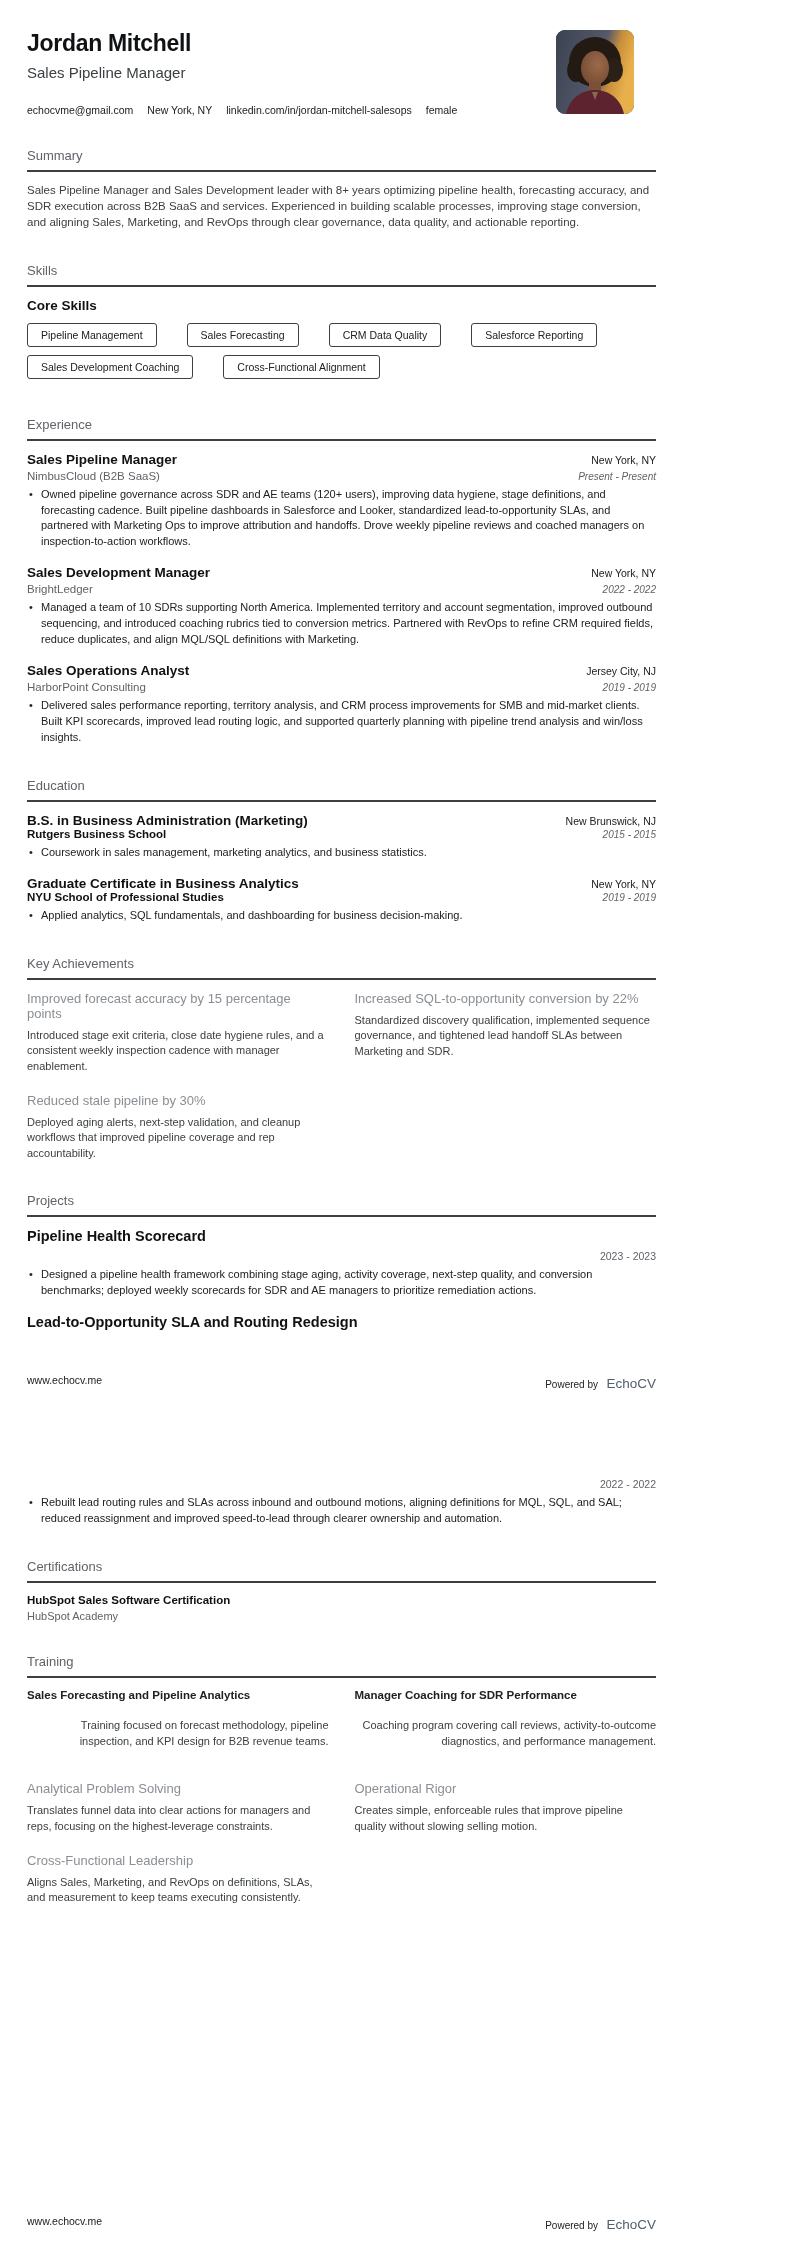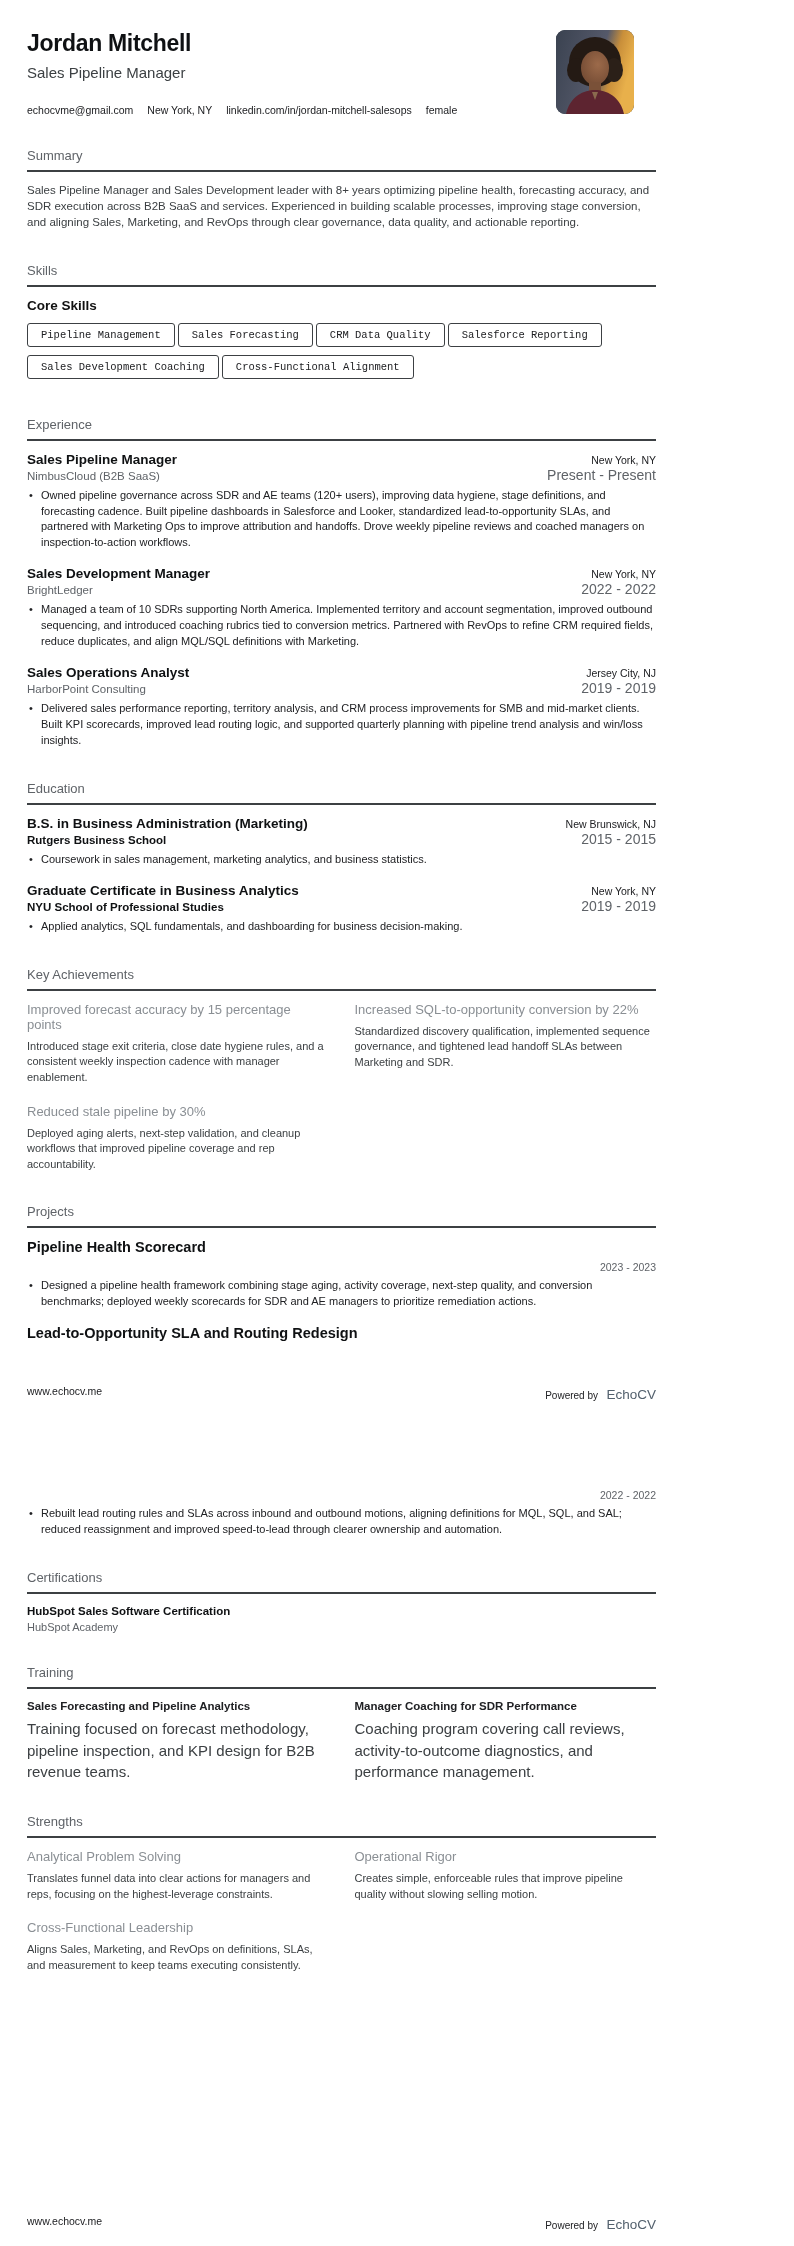--- a/index.html
+++ b/index.html
@@ -12,43 +12,43 @@
   .job-title { font-size:15px; color:#3c4043; margin-top:7px; }
   .contact-row { display:flex; gap:14px; font-size:10.5px; color:#202124; margin-top:23px; }
   .photo { position:absolute; right:22px; top:0; width:78px; height:84px; border-radius:9px; overflow:hidden; background:#2b3440; }
   .photo svg { display:block; }
 
   
   .section-header { font-size:13px; color:#5f6368; padding-bottom:7px; border-bottom:2px solid #3c4043; margin-bottom:11px; }
   .summary-text { font-size:11.5px; line-height:1.38; color:#3c4043; }
 
   .group-title { font-size:13.5px; font-weight:700; color:#111; margin-bottom:10px; }
-  .chips { display:flex; flex-wrap:wrap; gap:8px 3px;font-family:Liberation Mono, monospace; }
+  .chips { display:flex; flex-wrap:wrap; gap:8px 30px; }
   .chip { border:1px solid #3c4043; border-radius:3px; padding:5px 13px; font-size:10.5px; color:#202124; }
 
   .entry { margin-bottom:15px; }
   .entry-row { display:flex; justify-content:space-between; align-items:baseline; }
   .entry-title { font-size:13.5px; font-weight:700; color:#0f1113; }
   .entry-loc { font-size:10.5px; color:#202124; }
   .entry-company { font-size:11.5px; color:#5f6368; margin-top:3px; }
-  .entry-dates { font-size:14px; color:#5f6368; }
+  .entry-dates { font-size:10px; color:#5f6368;font-style:italic; }
   .bullet { position:relative; padding-left:14px; font-size:11px; line-height:1.45; color:#202124; margin-top:5px; }
   .bullet::before { content:"•"; position:absolute; left:2px; top:0; color:#202124; }
 
   .two-col { display:grid; grid-template-columns:1fr 1fr; column-gap:26px; row-gap:18px; }
   .ka-title { font-size:13px; color:#8a8f94; }
   .ka-body { font-size:11px; line-height:1.42; color:#3c4043; margin-top:7px; }
 
   .proj-title { font-size:14.5px; font-weight:700; color:#0f1113; }
   .proj-dates { text-align:right; font-size:10.5px; color:#5f6368; margin-top:6px; }
 
   .cert-title { font-size:11.5px; font-weight:700; color:#0f1113; }
   .cert-issuer { font-size:11px; color:#5f6368; margin-top:4px; }
   .tr-title { font-size:11.5px; font-weight:700; color:#202124; }
-  .tr-body { font-size:15px; line-height:1.42; color:#3c4043; margin-top:6px; }
+  .tr-body { font-size:11px; line-height:1.42; color:#3c4043; margin-top:17px;text-align:right; }
 
   .page-footer { display:flex; justify-content:space-between; align-items:flex-start; }
   .footer-site { font-size:10.5px; color:#202124; text-decoration:none; }
   .powered { font-size:10px; color:#202124; }
   .brand { font-size:13.5px; color:#52606d; margin-left:4px; }
   .footer-abs { position:absolute; left:27px; right:27px; bottom:13px; }
 
   .mt-summary { margin-top:32px; }
   .mt-section { margin-top:32px; }
   .mt-exp { margin-top:38px; }
@@ -249,21 +249,20 @@
         <div class="tr-body">Training focused on forecast methodology, pipeline inspection, and KPI design for B2B revenue teams.</div>
       </div>
       <div>
         <div class="tr-title">Manager Coaching for SDR Performance</div>
         <div class="tr-body">Coaching program covering call reviews, activity-to-outcome diagnostics, and performance management.</div>
       </div>
     </div>
   </div>
 
   <div class="mt-section">
-    <div class="section-header">Strengths</div>
     <div class="two-col">
       <div>
         <div class="ka-title">Analytical Problem Solving</div>
         <div class="ka-body">Translates funnel data into clear actions for managers and reps, focusing on the highest-leverage constraints.</div>
       </div>
       <div>
         <div class="ka-title">Operational Rigor</div>
         <div class="ka-body">Creates simple, enforceable rules that improve pipeline quality without slowing selling motion.</div>
       </div>
       <div>

